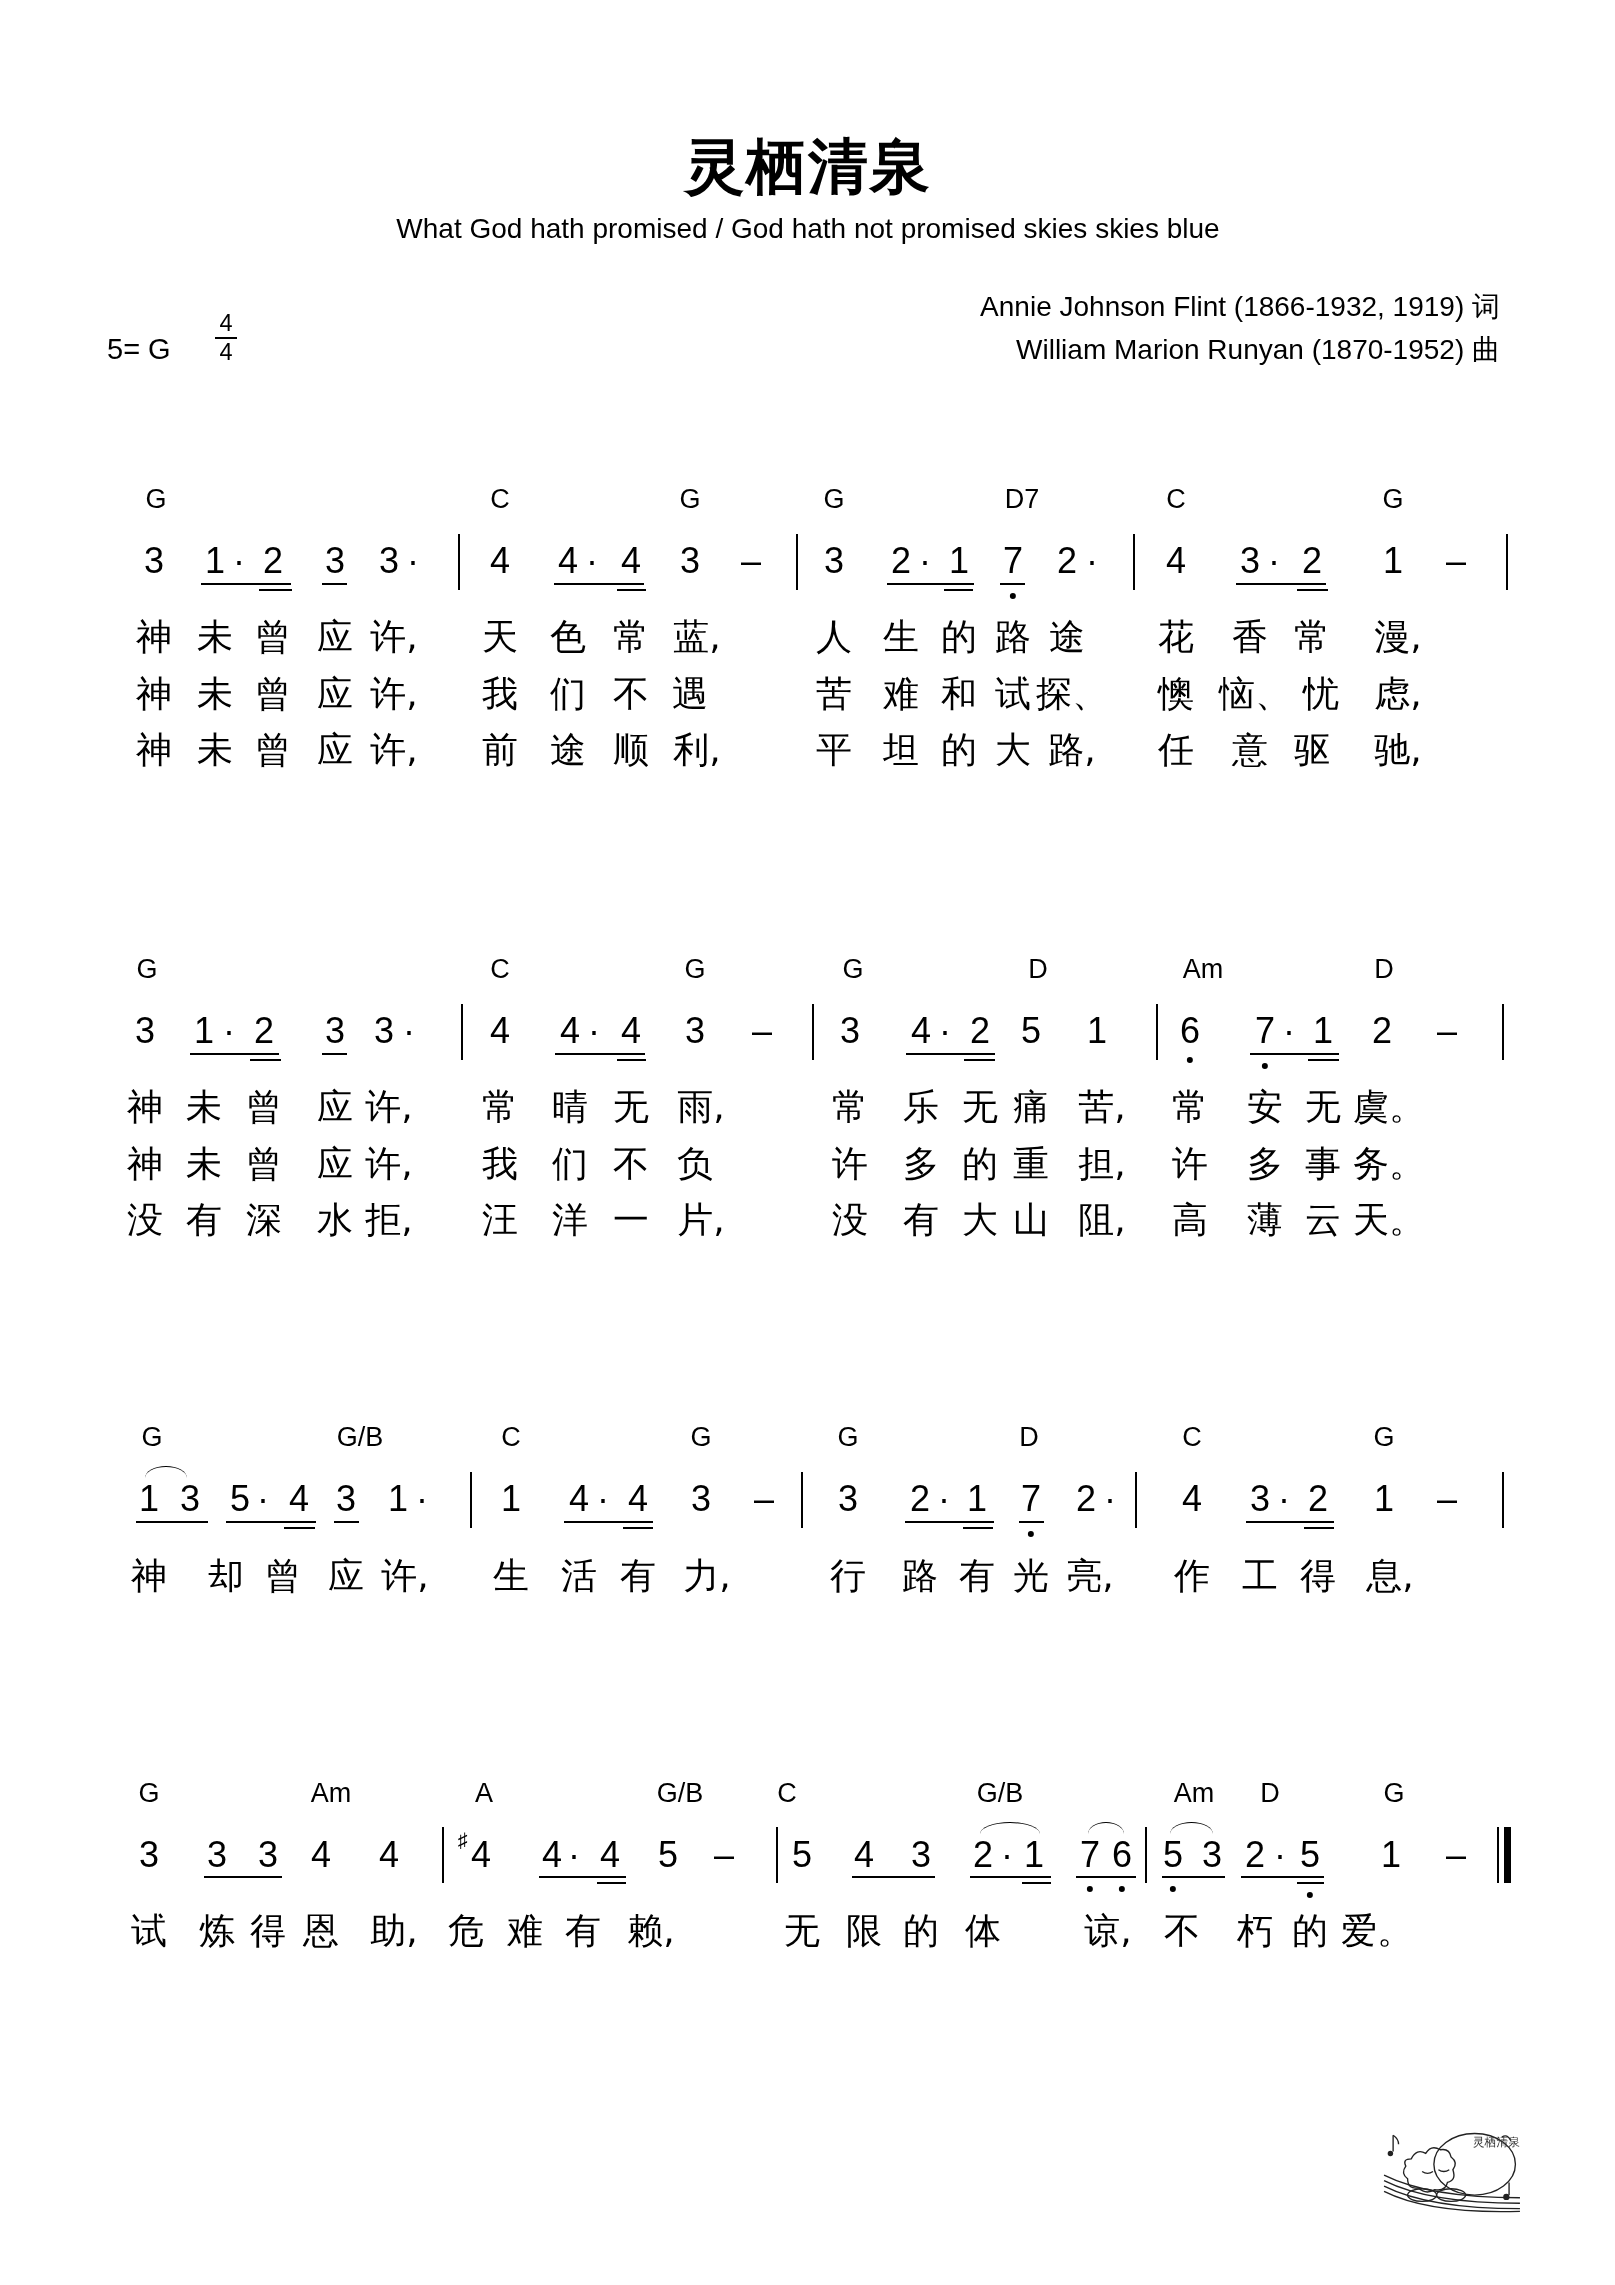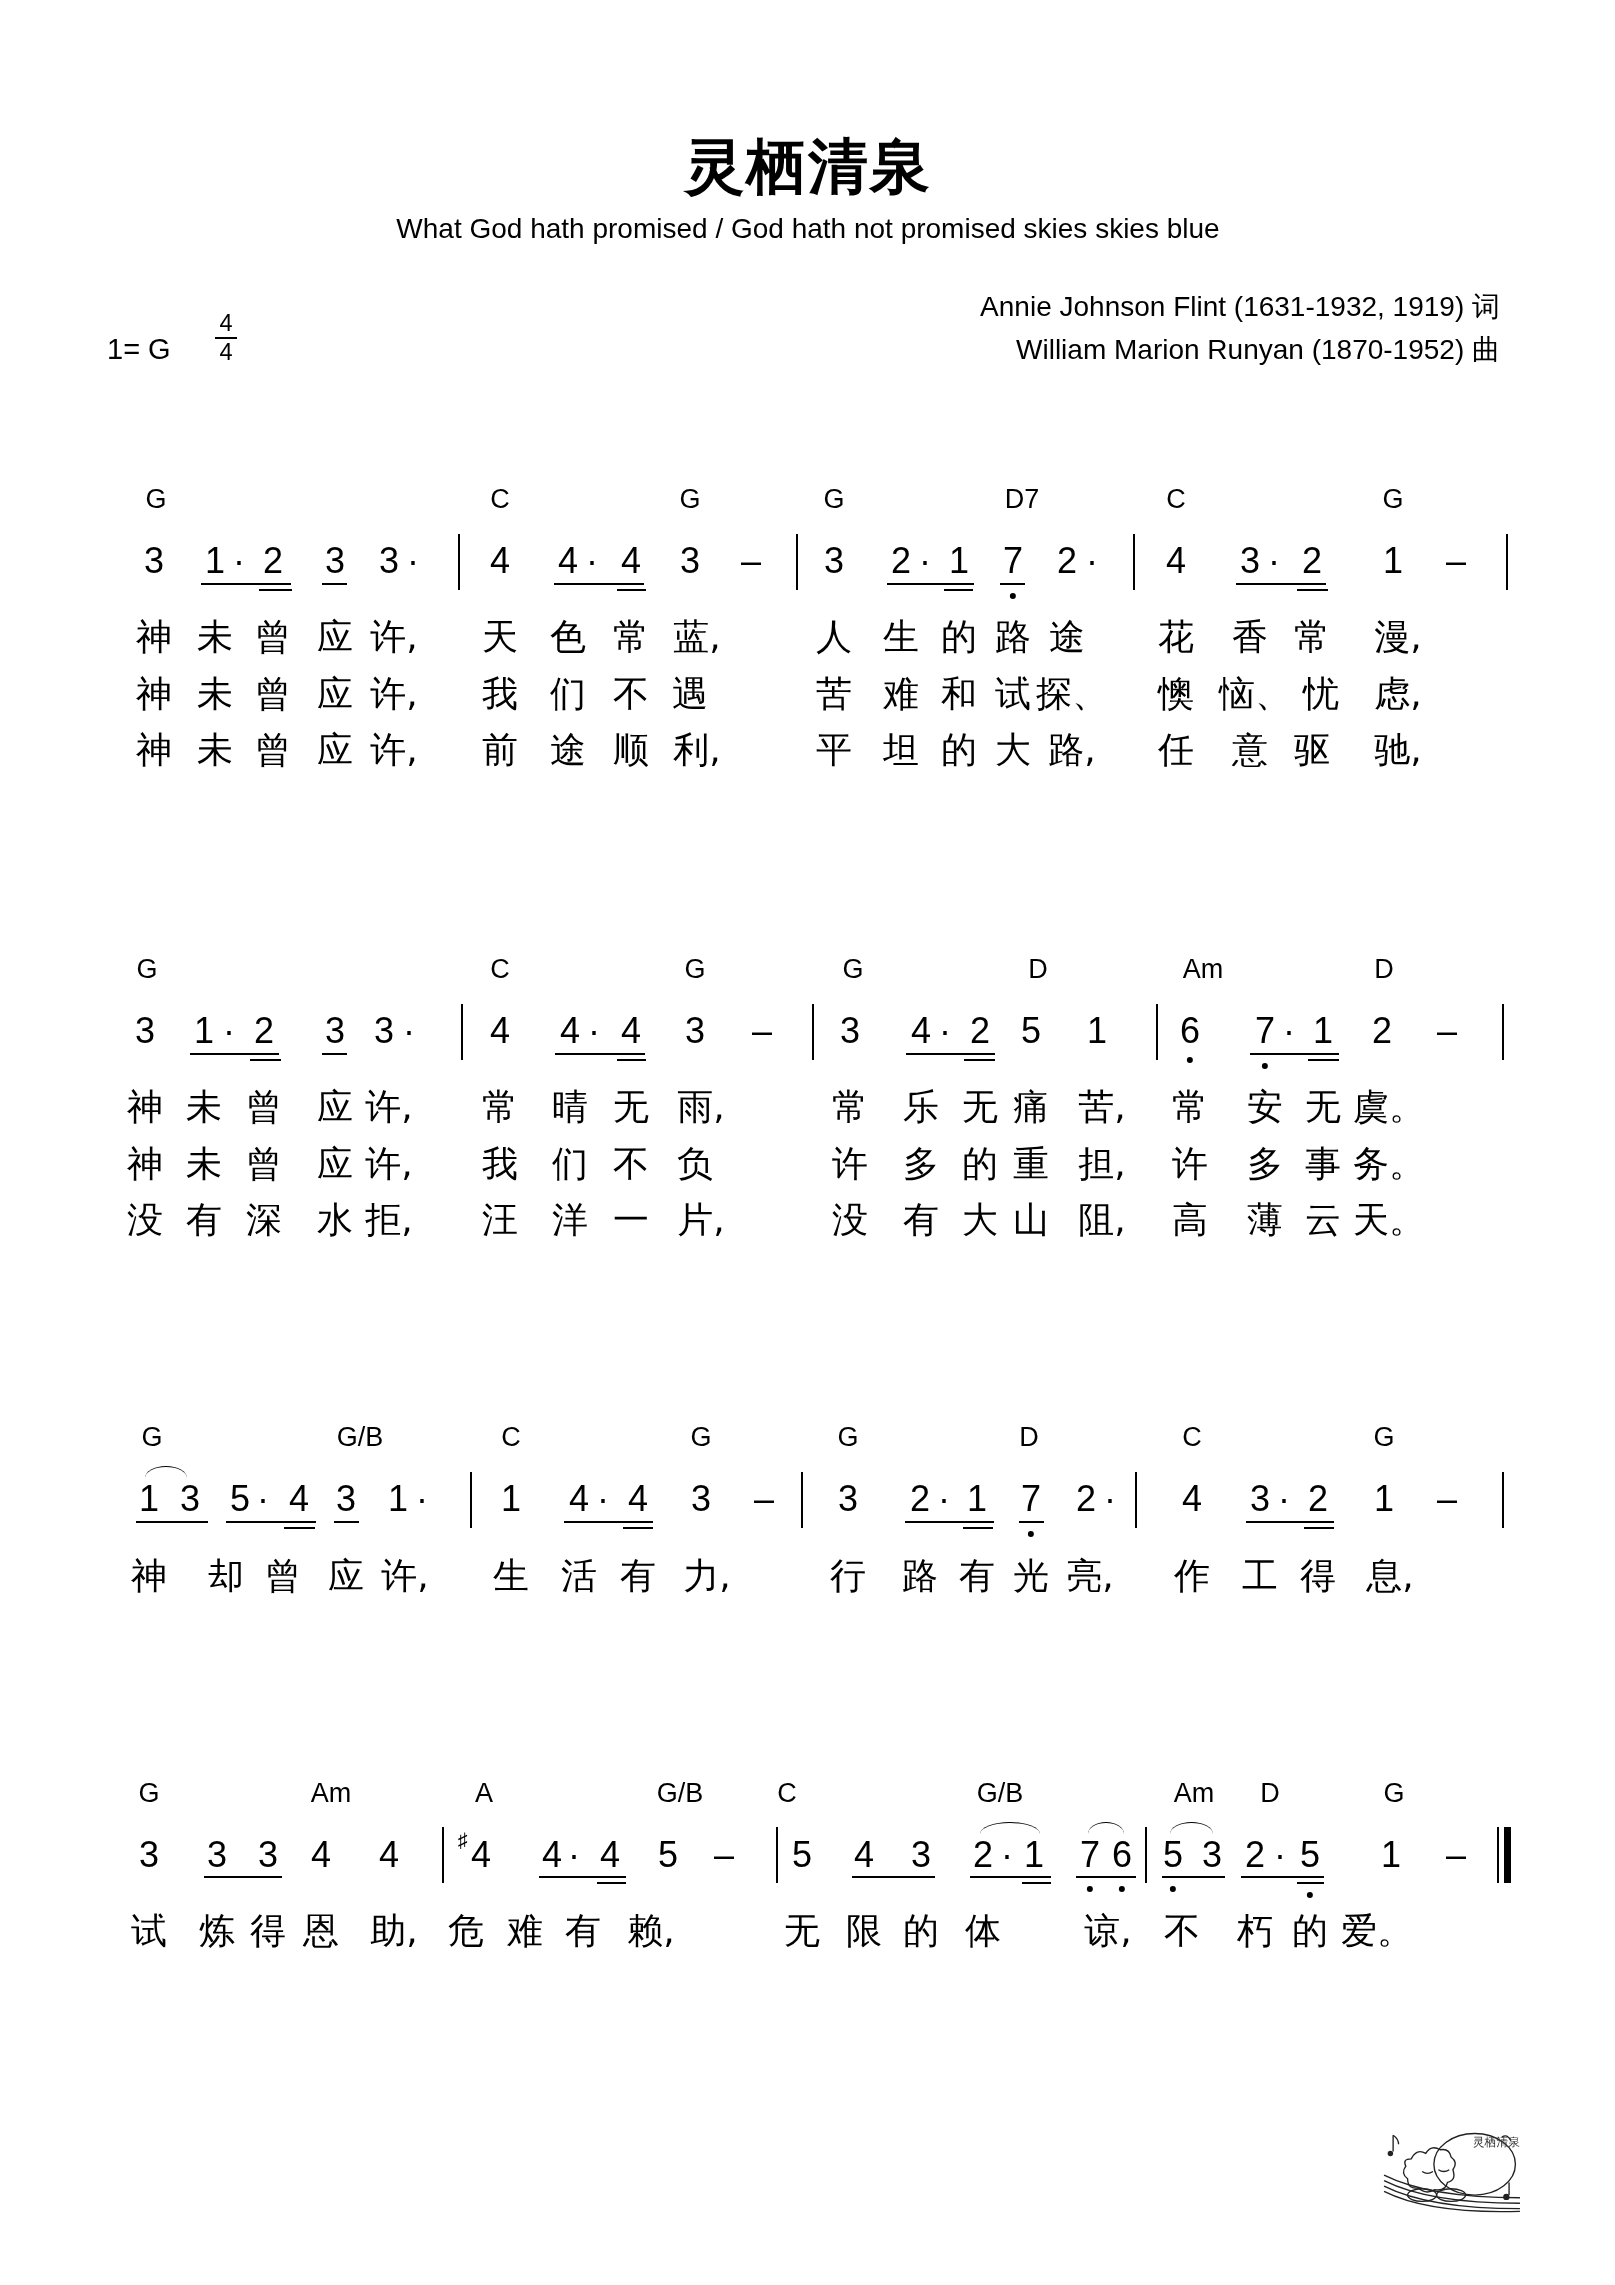--- a/index.html
+++ b/index.html
@@ -23,23 +23,23 @@
   .slur { border-top: 1.8px solid #000; border-radius: 50% 50% 0 0 / 100% 100% 0 0; height: 11px; }
   .sharp { font-family: "Liberation Sans", sans-serif; font-size: 20px; }
   .logo { left: 1375px; top: 2117px; width: 154px; height: 100px; }
 </style>
 </head>
 <body>
 
 <div id="page">
   <div class="abs title">灵栖清泉</div>
   <div class="abs subtitle">What God hath promised / God hath not promised skies skies blue</div>
-  <div class="abs credit" style="top:288px">Annie Johnson Flint (1631-1932, 1919) 词</div>
+  <div class="abs credit" style="top:288px">Annie Johnson Flint (1866-1932, 1919) 词</div>
   <div class="abs credit" style="top:331px">William Marion Runyan (1870-1952) 曲</div>
-  <div class="abs key">1=  G</div>
+  <div class="abs key">5=  G</div>
   <div class="abs timesig">
     <span>4</span>
     <span class="bar"></span>
     <span>4</span>
   </div>
 
   <div id="systems">
       <div class="abs chord" style="left: 156px; top: 484px;">G</div>
       <div class="abs chord" style="left: 500px; top: 484px;">C</div>
       <div class="abs chord" style="left: 690px; top: 484px;">G</div>

